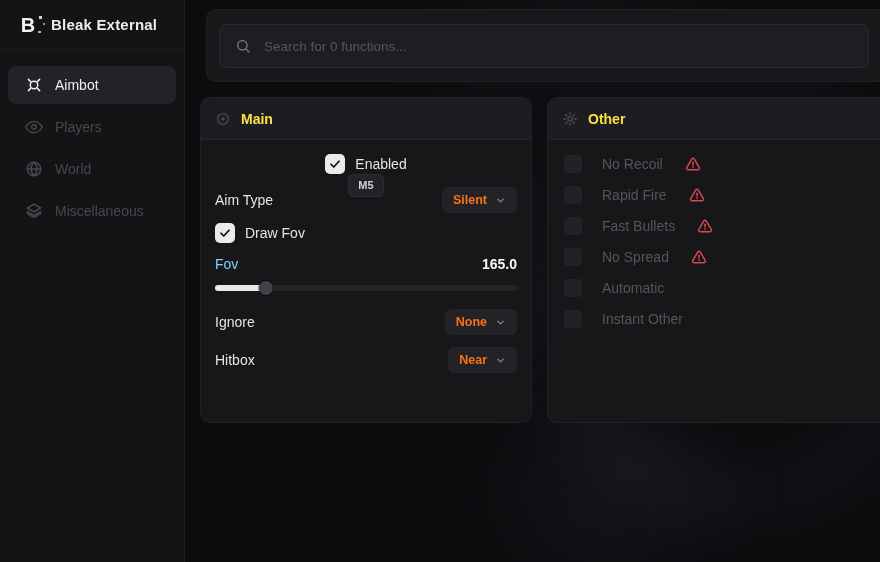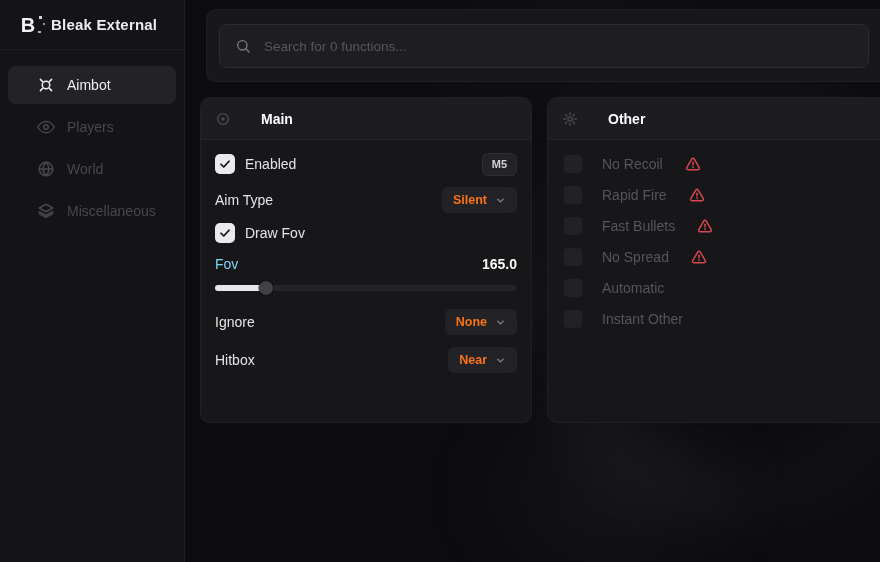--- a/index.html
+++ b/index.html
@@ -35,21 +35,21 @@
   }
   .logo { position:relative; width:24px; height:24px; display:flex; align-items:center; justify-content:center; }
   .logo-b { color:#f2f2f4; font-size:20px; font-weight:800; line-height:1; }
   .glitch { position:absolute; background:#e8e8ea; }
   .g1 { width:3px; height:3px; right:-2px; top:3px; opacity:.9; }
   .g2 { width:2px; height:2px; right:-5px; top:10px; opacity:.6; }
   .g3 { width:3px; height:2px; right:-1px; bottom:4px; opacity:.75; }
   .app-title { color:#ededf0; font-size:15px; font-weight:600; letter-spacing:.2px; }
   .nav { padding:16px 8px; }
   .nav-item {
-    display:flex; align-items:center; gap:12px; height:38px; padding:0 29px;
+    display:flex; align-items:center; gap:12px; height:38px; padding:0 17px;
     border-radius:8px; margin-bottom:4px; color:#47474d; font-size:14px; font-weight:500;
     cursor:default;
   }
   .nav-item.active { background:#222227; color:#efeff1; }
   .nav-icon { display:flex; align-items:center; }
   .nav-icon svg { width:18px; height:18px; }
 
   
   .search-panel {
     position:absolute; left:206px; top:9px; width:700px; height:73px; z-index:1;
@@ -73,26 +73,26 @@
     background:#17171a; border:1px solid rgba(255,255,255,0.045); border-radius:10px;
     overflow:hidden;
   }
   .panel-main { left:200px; width:332px; }
   .panel-other { left:547px; width:346px; }
   .panel-header {
     height:42px; background:#1d1d21; border-bottom:1px solid rgba(255,255,255,0.04);
     display:flex; align-items:center; gap:10px; padding:0 14px;
   }
   .panel-header svg { width:16px; height:16px; color:#4a4a51; }
-  .panel-title { color:#ffffff; font-size:14px; font-weight:600;margin-left:20px; }
+  .panel-title { color:#fde047; font-size:14px; font-weight:600; }
   .panel-body { padding:14px 14px 0; }
 
   .row { display:flex; align-items:center; justify-content:space-between; }
   .row-left { display:flex; align-items:center; gap:10px; }
-  .r-enabled { height:20px; margin-bottom:13px; }
+  .r-enabled { height:20px; margin-bottom:13px;flex-direction:column; }
   .r-aimtype { height:26px; margin-bottom:10px; }
   .r-drawfov { height:20px; margin-bottom:12px; }
   .r-fov { height:18px; margin-bottom:8px; }
   .r-slider { height:14px; margin-bottom:14px; }
   .r-ignore { height:26px; margin-bottom:12px; }
   .r-hitbox { height:26px; }
 
   .checkbox {
     width:20px; height:20px; border-radius:5px; background:#ebebed;
     display:flex; align-items:center; justify-content:center; flex:none;

